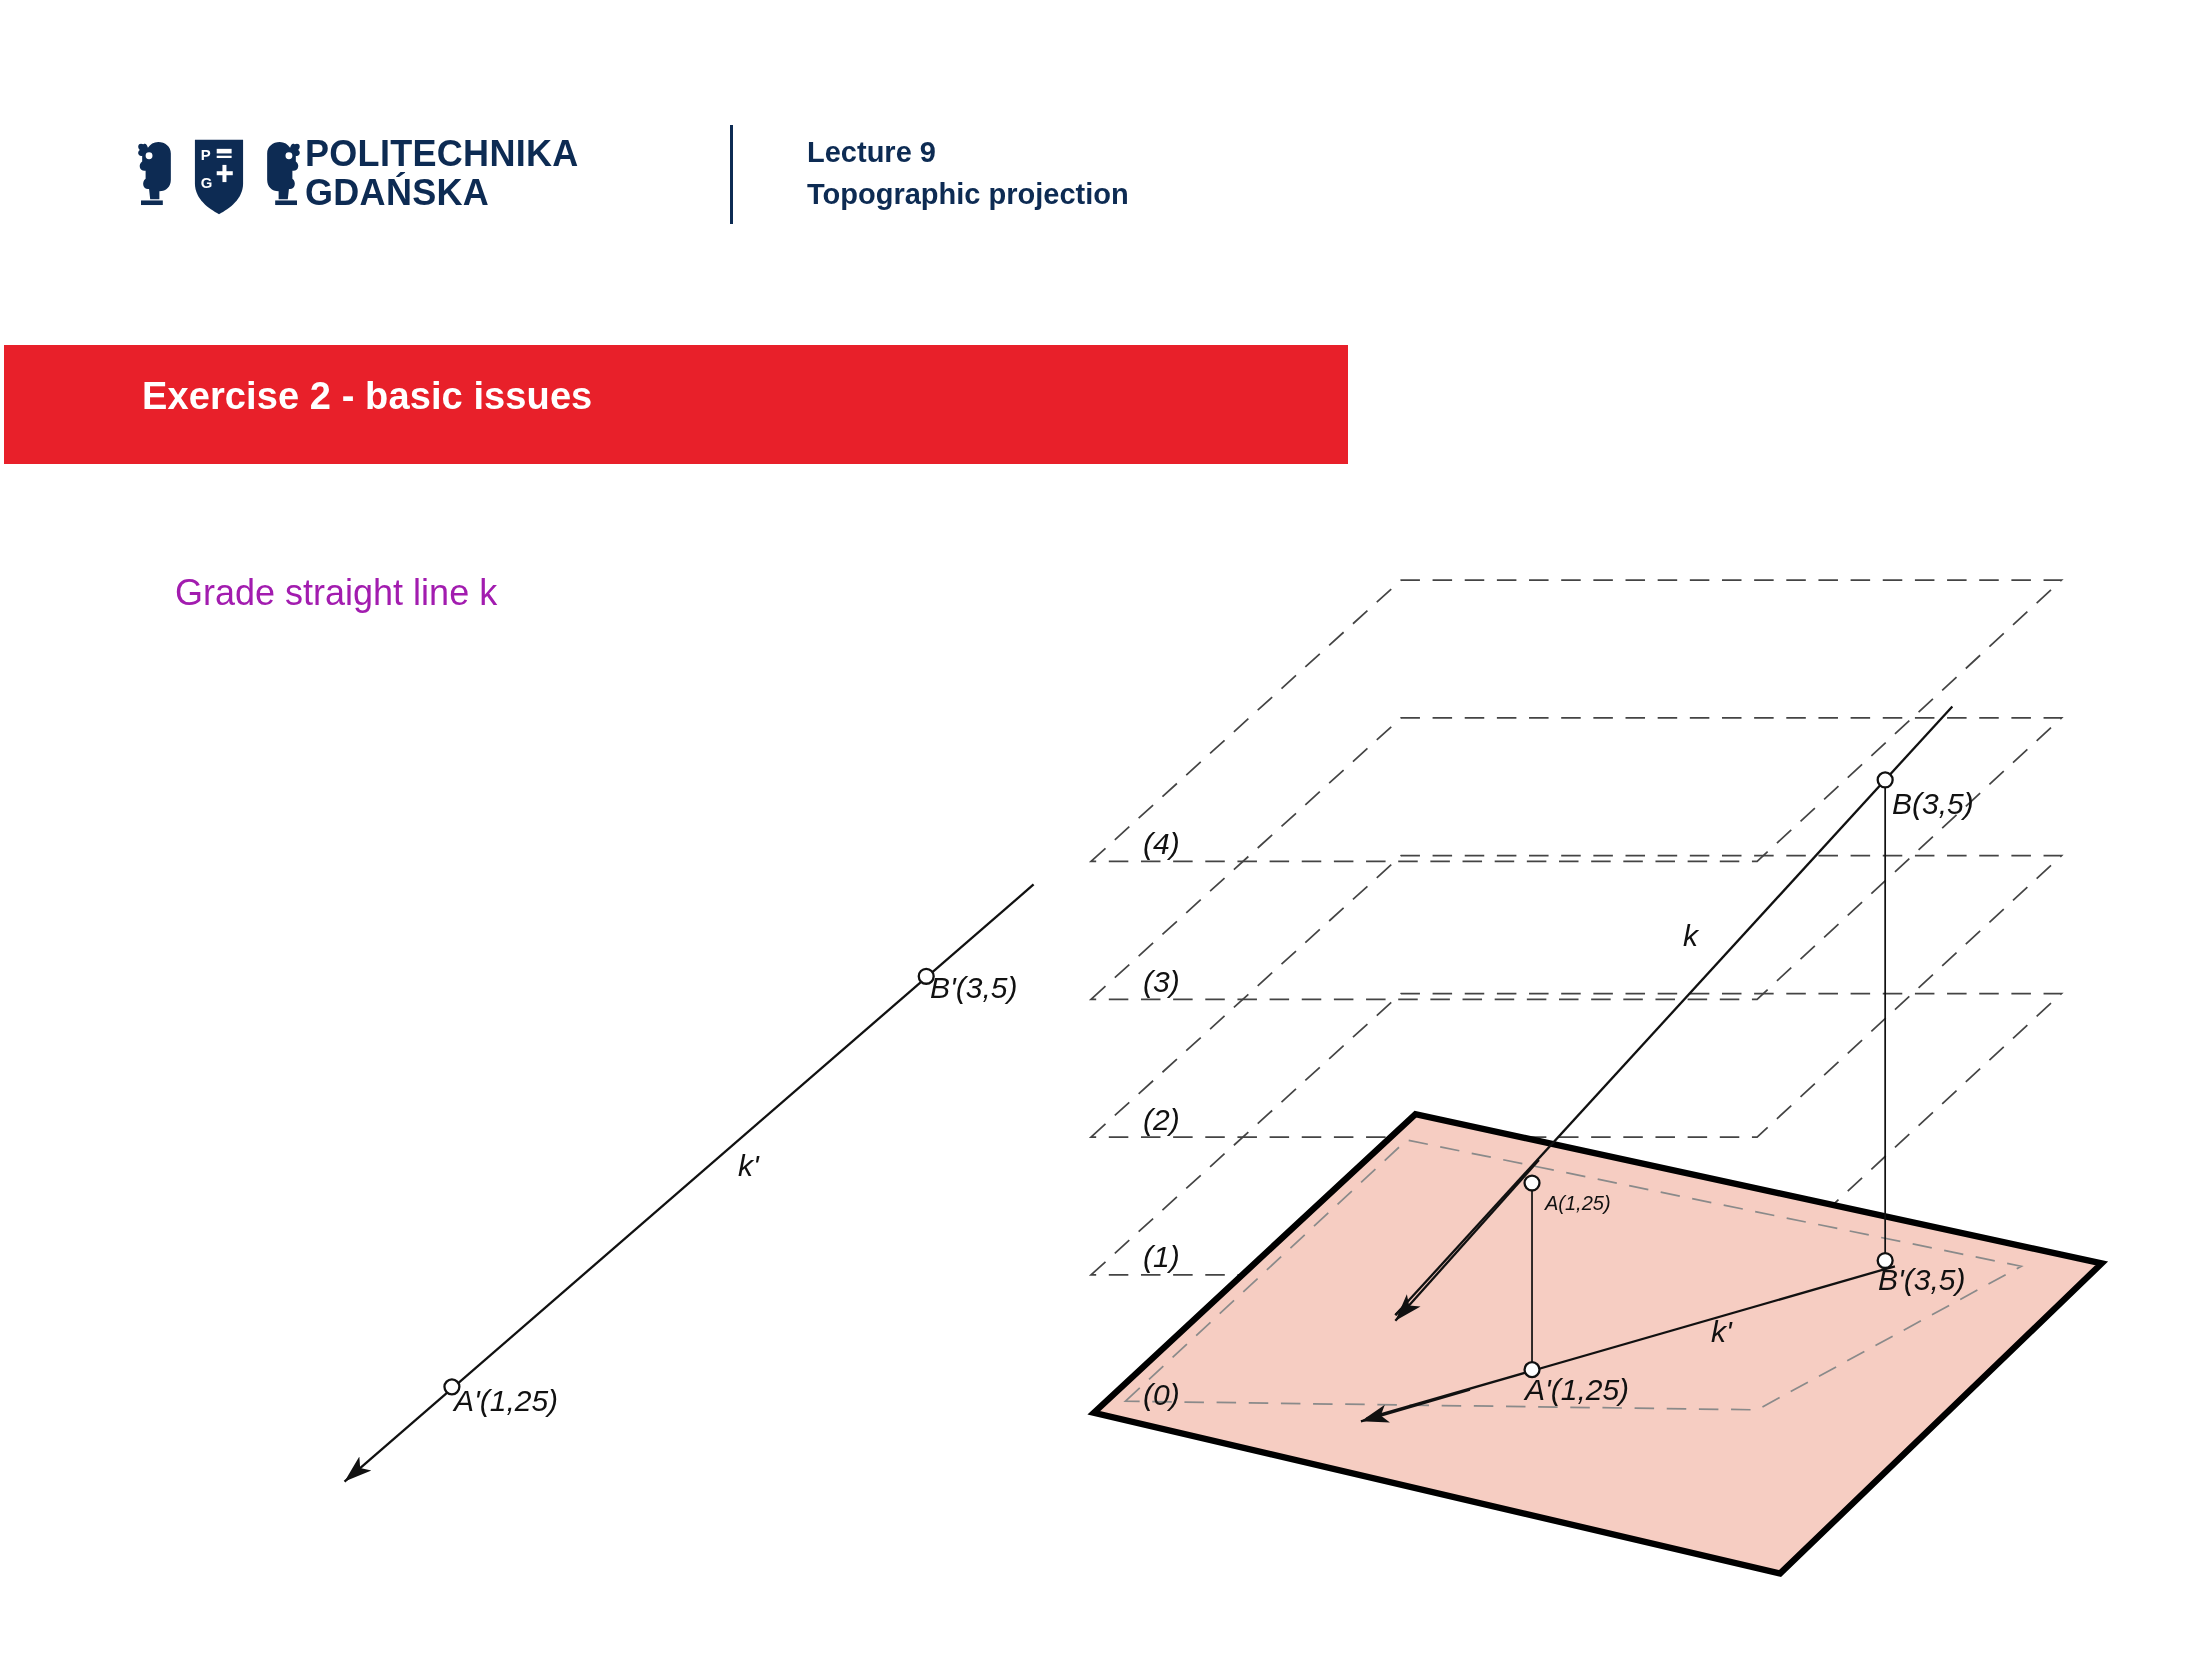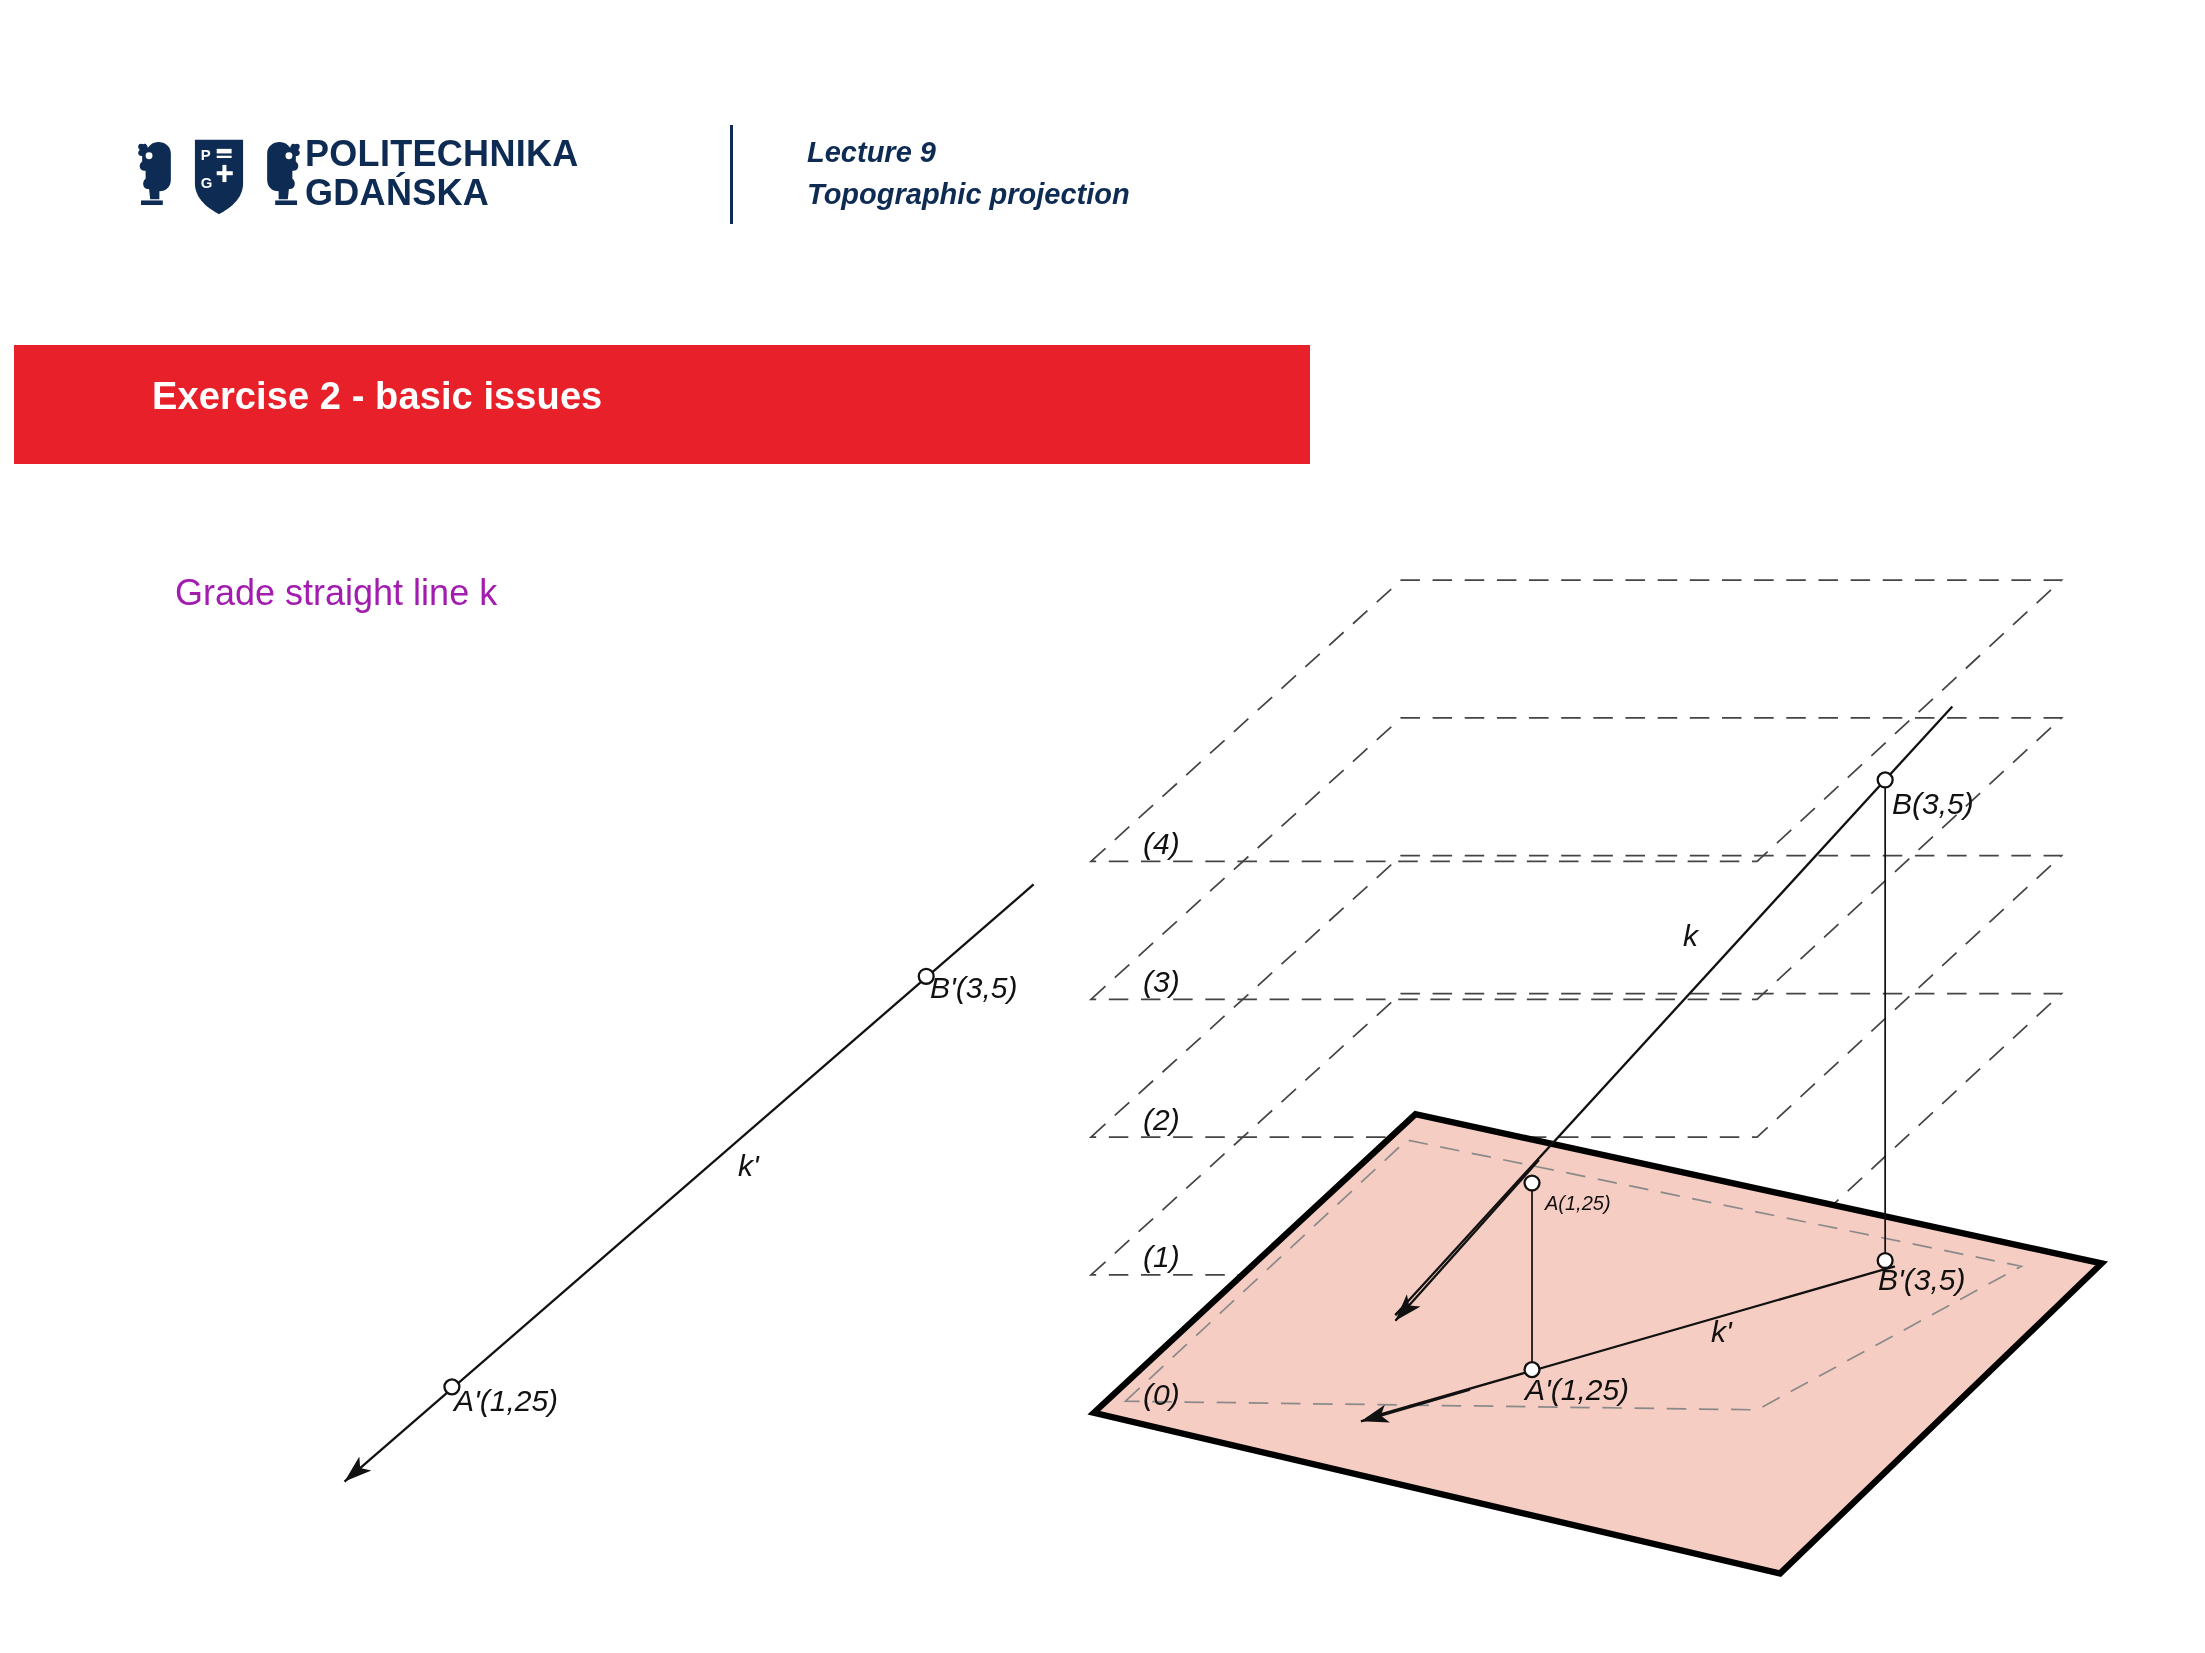--- a/index.html
+++ b/index.html
@@ -51,31 +51,31 @@
     background: #0d2b53;
   }
   .lecture-block {
     position: absolute;
     left: 807px;
     top: 131px;
     color: #0d2b53;
     font-size: 29px;
     font-weight: bold;
     line-height: 1.45;
-    font-style: italic;
   }
 
   
   .title-bar {
     position: absolute;
-    left: 14px;
+    left: 4px;
     top: 345px;
     width: 1296px;
     height: 119px;
     background: #e8202a;
+    padding-left: 48px;
   }
   .title-bar .title-text {
     position: absolute;
     left: 138px;
     top: 30px;
     color: #ffffff;
     font-size: 38px;
     font-weight: bold;
     letter-spacing: 0.1px;
   }

